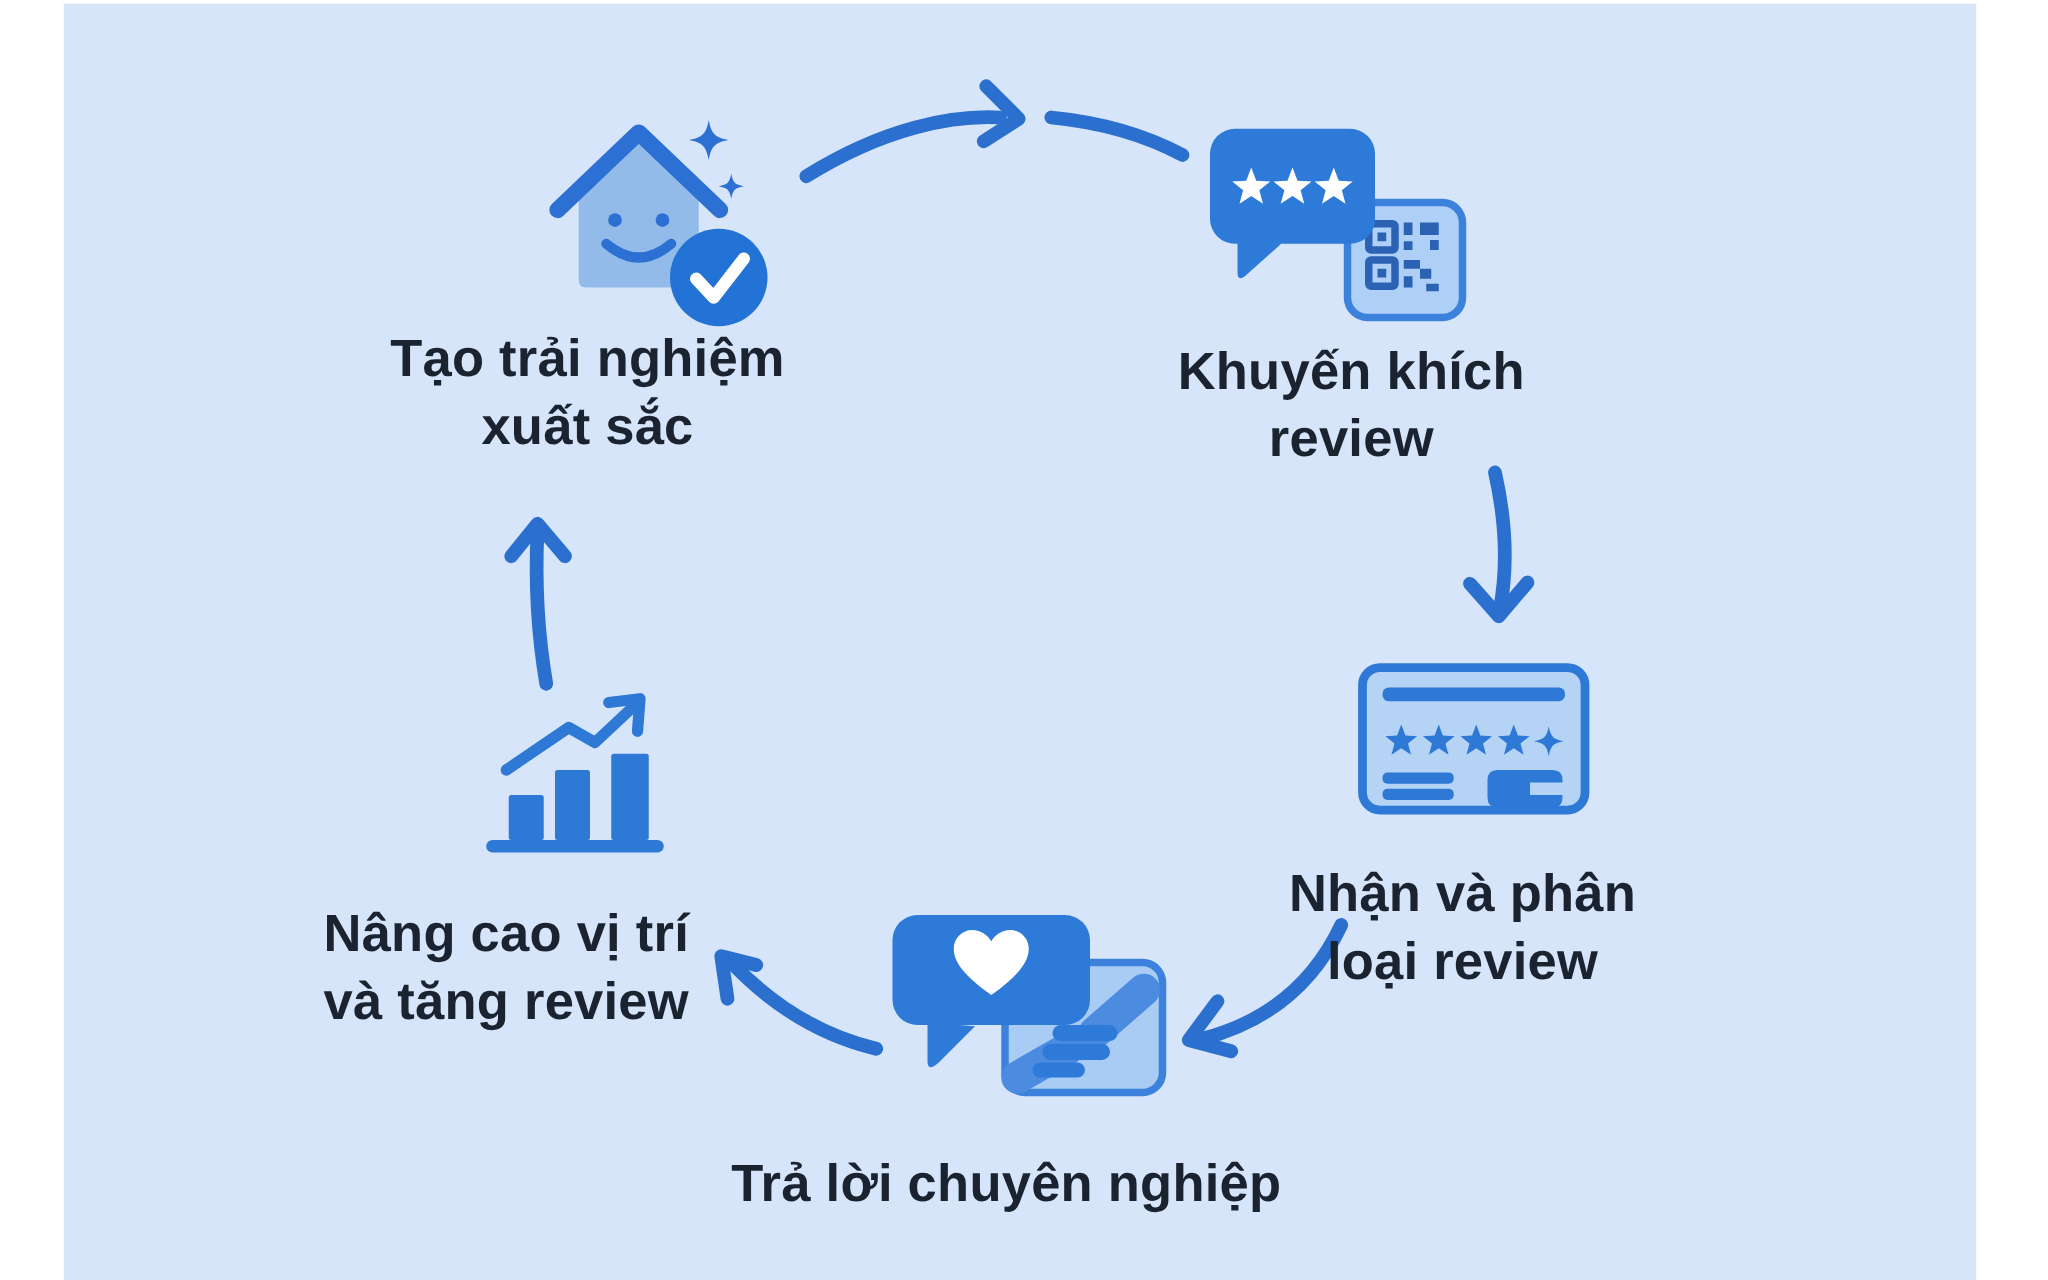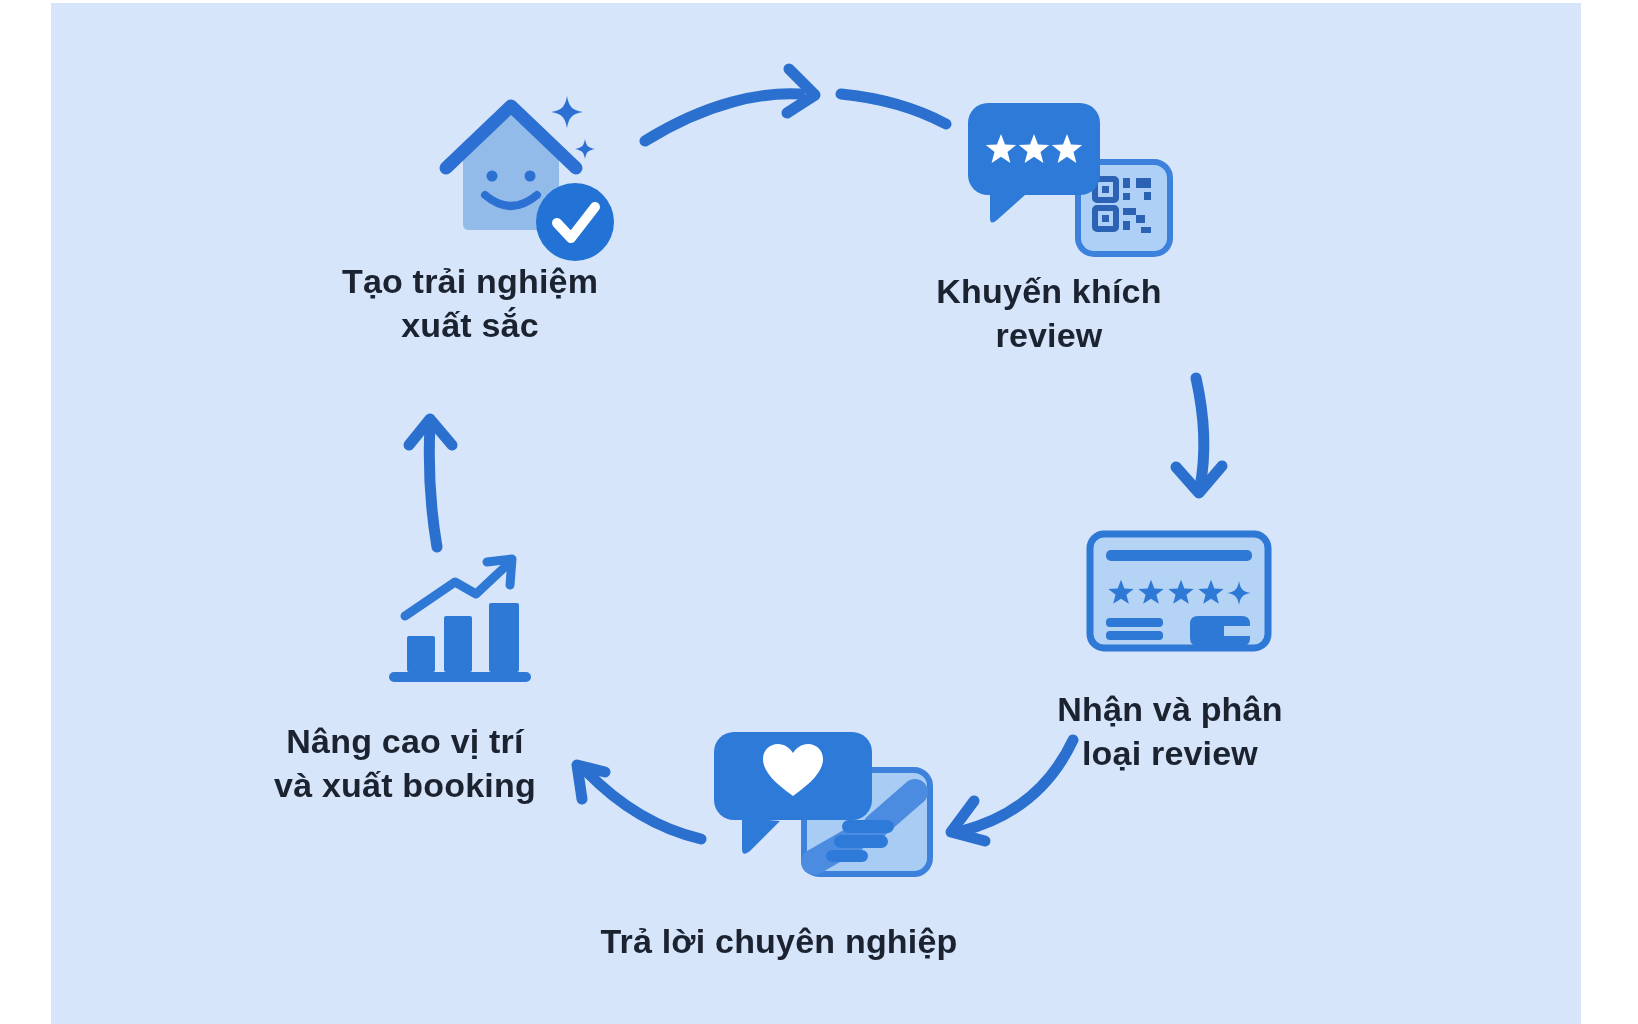--- a/index.html
+++ b/index.html
@@ -9,28 +9,28 @@
     font-family:"Liberation Sans","DejaVu Sans",sans-serif;
   }
   .panel{
     position:absolute;left:51px;top:3px;width:1530px;height:1021px;
     background:#d6e5f9;
   }
   .overlay{position:absolute;left:0;top:0;width:1638px;height:1024px;}
   .icon{position:absolute;}
   .label{
     position:absolute;
-    font-size:34px;font-weight:600;line-height:1.28;
+    font-size:42px;font-weight:600;line-height:1.28;
     color:#1b2230;text-align:center;white-space:pre-line;
     letter-spacing:0.2px;
   }
   .label-1{left:270px;top:260px;width:400px;}
-  .label-2{left:864px;top:270px;width:370px;}
+  .label-2{left:896px;top:270px;width:370px;}
   .label-3{left:985px;top:688px;width:370px;}
-  .label-4{left:549px;top:920px;width:460px;}
+  .label-4{left:575px;top:920px;width:460px;}
   .label-5{left:215px;top:720px;width:380px;}
   .icon-1{left:430px;top:76px;}
   .icon-2{left:965px;top:100px;}
   .icon-3{left:1086px;top:530px;}
   .icon-4{left:712px;top:730px;}
   .icon-5{left:383px;top:545px;}
   .arrow{stroke:#2b70cf;stroke-width:11;stroke-linecap:round;stroke-linejoin:round;fill:none;}
 </style>
 </head>
 <body>
@@ -145,13 +145,13 @@
 </svg>
 
 <div class="label label-1">Tạo trải nghiệm
 xuất sắc</div>
 <div class="label label-2">Khuyến khích
 review</div>
 <div class="label label-3">Nhận và phân
 loại review</div>
 <div class="label label-4">Trả lời chuyên nghiệp</div>
 <div class="label label-5">Nâng cao vị trí
-và xuất booking</div>
+và tăng review</div>
 
 </body></html>

